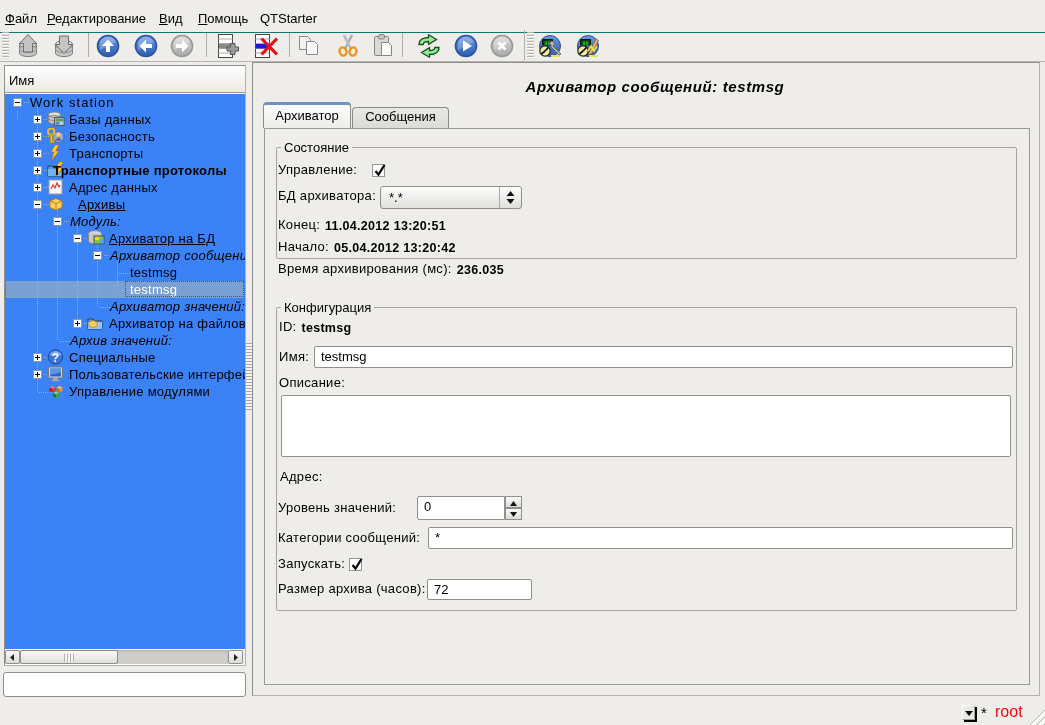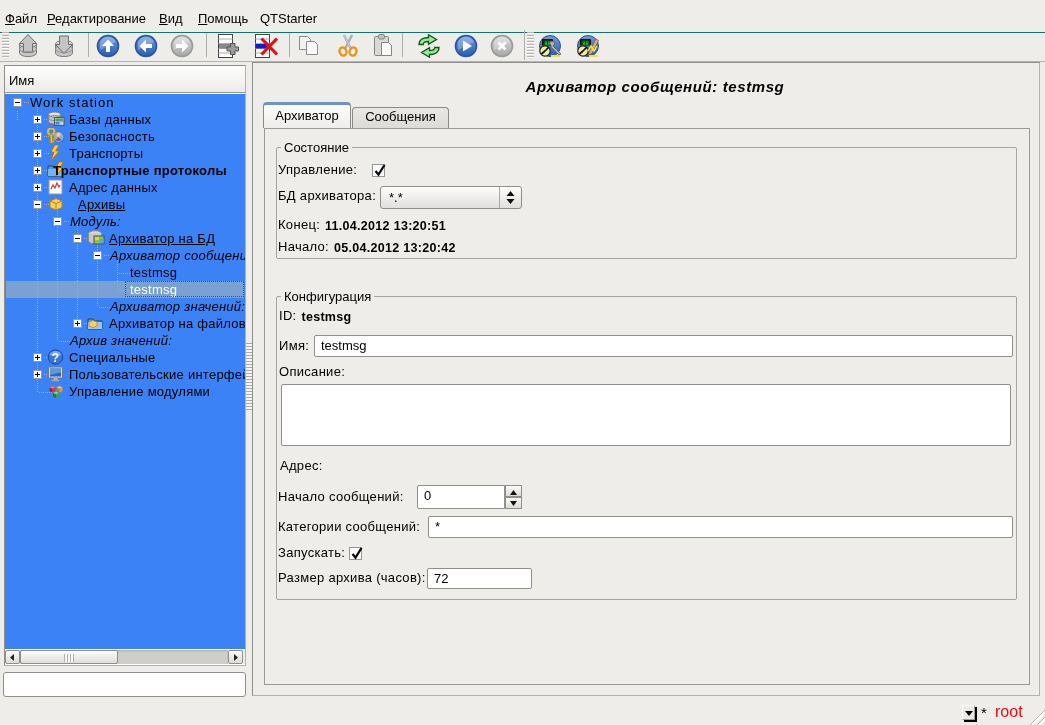--- a/index.html
+++ b/index.html
@@ -40,21 +40,21 @@
 #rtitle{position:absolute;left:9px;top:15px;width:100%;text-align:center;font-weight:bold;font-style:italic;font-size:15px;letter-spacing:0.6px}
 
 .tab{position:absolute;border:1px solid #8a8a86;border-bottom:none;border-radius:4px 4px 0 0;text-align:center}
 #tab1{left:10px;top:39px;width:88px;height:26px;background:linear-gradient(#fcfcfb,#eeedea);border-top:3px solid #6e93c4;z-index:3;line-height:22px}
 #tab2{left:99px;top:44px;width:97px;height:21px;background:linear-gradient(#e9e8e5,#dcdbd7);line-height:18px}
 #tabpane{position:absolute;left:11px;top:65px;width:766px;height:557px;border:1px solid #999995}
 
 .gbox{position:absolute;border:1px solid #a5a4a0;border-radius:2px}
 .gbox>.glabel{position:absolute;left:4px;top:-8px;background:#eeedea;padding:0 3px}
 #gb1{left:11px;top:18px;width:741px;height:112px}
-#gb2{left:11px;top:167px;width:741px;height:304px}
+#gb2{left:11px;top:178px;width:741px;height:304px}
 .lab{position:absolute;white-space:nowrap;line-height:16px;letter-spacing:0.3px}
 .bval{font-weight:bold;font-size:12.5px;letter-spacing:0.3px;position:relative;top:1px;margin-left:1px}
 .cb{position:absolute;width:13px;height:13px;background:#fff;border:1px solid #969694;}
 .cb svg{position:absolute;left:0px;top:-2px;overflow:visible}
 .input{position:absolute;background:#fff;border:1px solid #908f8b;border-radius:2px;line-height:20px;padding-left:6px}
 .combo{position:absolute;width:142px;height:23px;border:1px solid #8f8e8a;border-radius:3px;background:linear-gradient(#fdfdfc,#e0dfdc);line-height:21px;padding-left:8px}
 .combo .arr{position:absolute;right:0;top:0;width:22px;height:21px;border-left:1px solid #aaa9a5}
 .combo svg{position:absolute;right:6px;top:4px}
 .spinbtns{position:absolute;width:17px;height:24px}
 .spb{position:absolute;left:0;width:17px;height:12px;border:1px solid #908f8b;background:linear-gradient(#fbfbfa,#dcdbd7)}
@@ -486,30 +486,31 @@
             <path d="M2.5,8 L5.5,11.5 L11.5,2" stroke="#0a0a0a" stroke-width="2.3" fill="none"></path>
           </svg>
         </div>
       <div class="lab" style="left:1px;top:40px">БД архиватора:</div>
       <div class="combo" style="left:103px;top:38px">*.*<span class="arr"></span><svg width="9" height="13">
             <path d="M0.5,5 L4.5,0 L8.5,5 Z" fill="#111"></path>
             <path d="M0.5,8 L4.5,13 L8.5,8 Z" fill="#111"></path>
           </svg></div>
       <div class="lab" style="left:1px;top:69px">Конец: <span class="bval">11.04.2012 13:20:51</span></div>
       <div class="lab" style="left:1px;top:91px">Начало: <span class="bval">05.04.2012 13:20:42</span></div>
+      <div class="lab" style="left:1px;top:113px">Время архивирования (мс): <span class="bval">236.035</span></div>
     </div>
     <div class="gbox" id="gb2">
         <span class="glabel">Конфигурация</span>
       <div class="lab" style="left:2px;top:11px">ID: <span class="bval">testmsg</span></div>
       <div class="lab" style="left:2px;top:41px">Имя:</div>
       <div class="input" style="left:37px;top:38px;width:699px;height:22px">testmsg</div>
       <div class="lab" style="left:2px;top:67px">Описание:</div>
       <div class="input" style="left:4px;top:87px;width:730px;height:62px"></div>
       <div class="lab" style="left:3px;top:161px">Адрес:</div>
-      <div class="lab" style="left:1px;top:192px">Начало сообщений:</div>
+      <div class="lab" style="left:1px;top:192px">Уровень значений:</div>
       <div class="input" style="left:140px;top:188px;width:88px;height:24px;border-radius:2px 0 0 2px">0</div>
       <div class="spinbtns" style="left:228px;top:188px">
         <div class="spb" style="top:0">
             <svg width="7" height="5" style="display:block;margin:4px auto 0">
               <path d="M0,5 L3.5,0 L7,5 Z" fill="#111"></path>
             </svg>
           </div>
         <div class="spb" style="top:12px">
             <svg width="7" height="5" style="display:block;margin:3px auto 0">
               <path d="M0,0 L3.5,5 L7,0 Z" fill="#111"></path>

